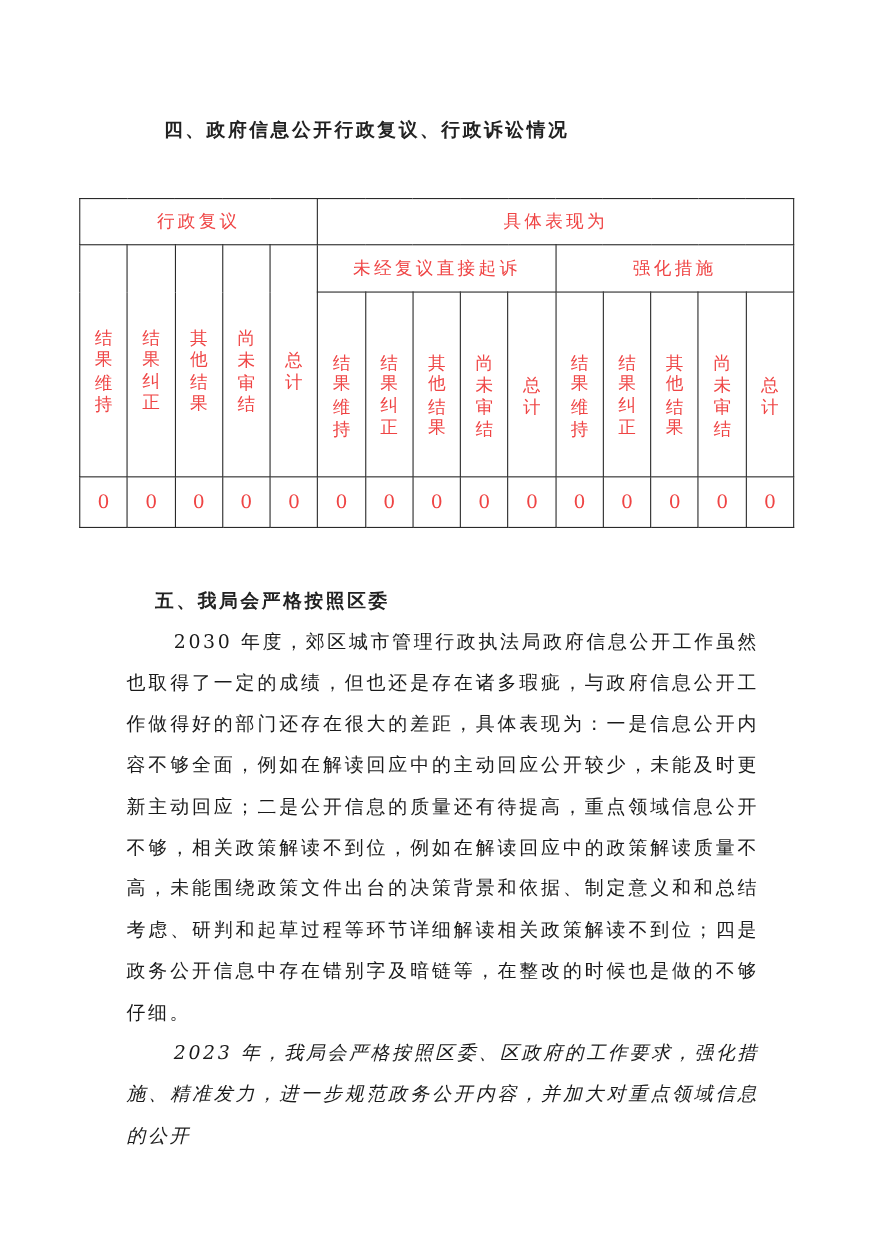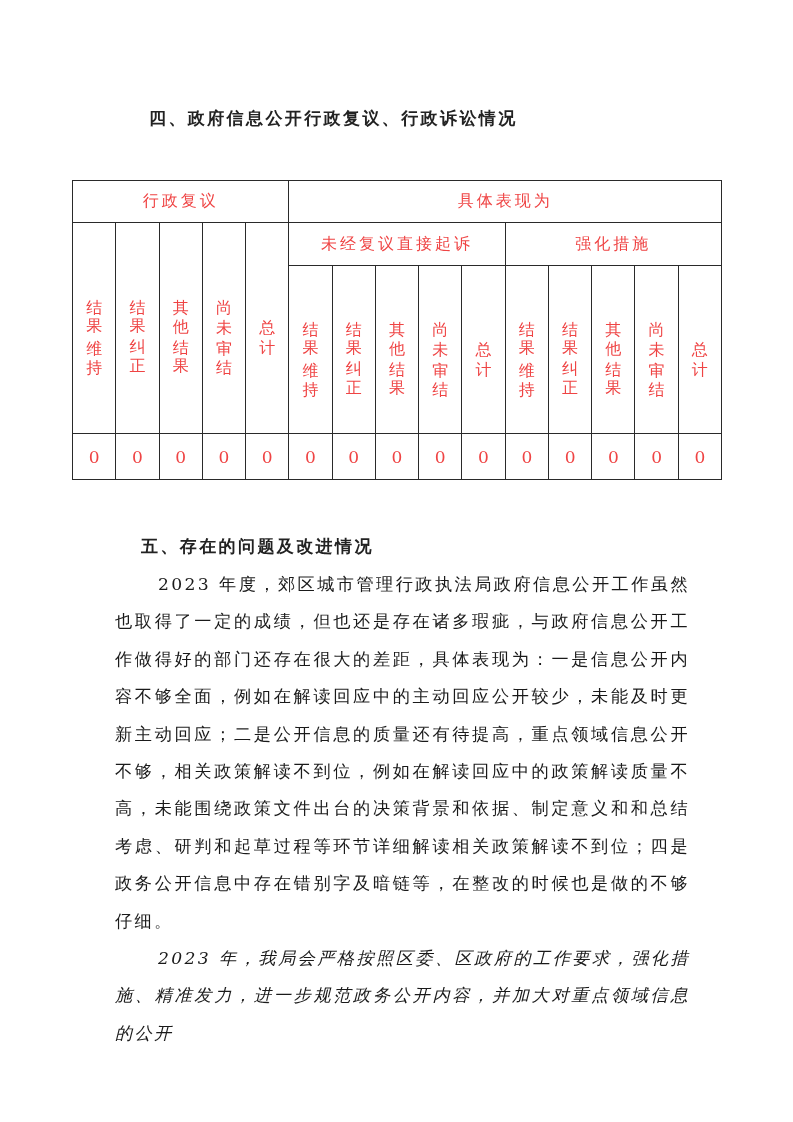--- a/index.html
+++ b/index.html
@@ -104,16 +104,16 @@
     <td>0</td>
     <td>0</td>
     <td>0</td>
     <td>0</td>
     <td>0</td>
     <td>0</td>
   </tr>
 </tbody>
   </table>
 
-<div id="h5" class="heading">五、存在的问题及改进情况</div>
+<div id="h5" class="heading">五、我局会严格按照区委</div>
 
-<p id="p1" class="para">2023 年度，郊区城市管理行政执法局政府信息公开工作虽然也取得了一定的成绩，但也还是存在诸多瑕疵，与政府信息公开工作做得好的部门还存在很大的差距，具体表现为：一是信息公开内容不够全面，例如在解读回应中的主动回应公开较少，未能及时更新主动回应；二是公开信息的质量还有待提高，重点领域信息公开不够，相关政策解读不到位，例如在解读回应中的政策解读质量不高，未能围绕政策文件出台的决策背景和依据、制定意义和和总结考虑、研判和起草过程等环节详细解读相关政策解读不到位；四是政务公开信息中存在错别字及暗链等，在整改的时候也是做的不够仔细。</p>
+<p id="p1" class="para">2030 年度，郊区城市管理行政执法局政府信息公开工作虽然也取得了一定的成绩，但也还是存在诸多瑕疵，与政府信息公开工作做得好的部门还存在很大的差距，具体表现为：一是信息公开内容不够全面，例如在解读回应中的主动回应公开较少，未能及时更新主动回应；二是公开信息的质量还有待提高，重点领域信息公开不够，相关政策解读不到位，例如在解读回应中的政策解读质量不高，未能围绕政策文件出台的决策背景和依据、制定意义和和总结考虑、研判和起草过程等环节详细解读相关政策解读不到位；四是政务公开信息中存在错别字及暗链等，在整改的时候也是做的不够仔细。</p>
 <p id="p2" class="para">2023 年，我局会严格按照区委、区政府的工作要求，强化措施、精准发力，进一步规范政务公开内容，并加大对重点领域信息的公开</p>
 
 </body></html>

